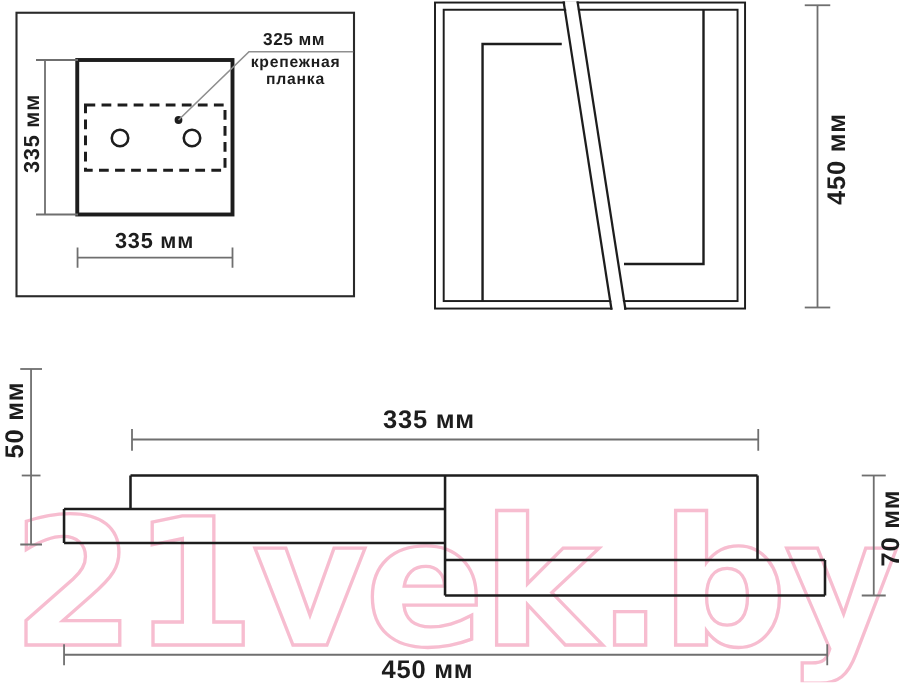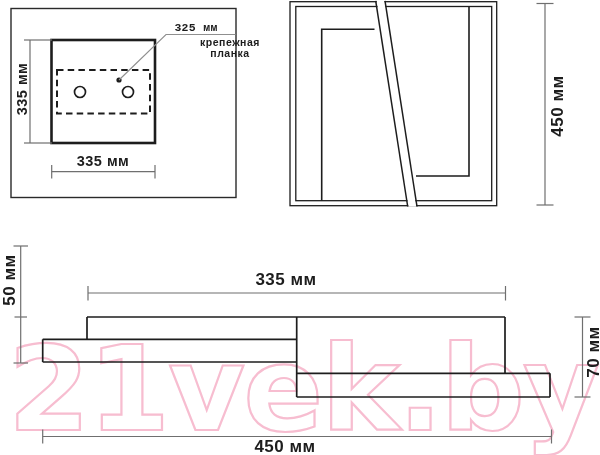--- a/index.html
+++ b/index.html
@@ -96,23 +96,23 @@
       <line x1="42.7" y1="436.5" x2="551.5" y2="436.5"></line>
       <line x1="42.7" y1="429.5" x2="42.7" y2="443.5"></line>
       <line x1="551.5" y1="429.5" x2="551.5" y2="443.5"></line>
     </g>
   </svg>
 
   <div class="label rot dim-md" style="left:22px;top:89px;">335 мм</div>
 
   <div class="label dim-md" style="left:103px;top:161px;">335 мм</div>
 
-  <div class="label dim-sm" style="left:196px;top:27px;letter-spacing:.3px;font-family:Liberation Mono, monospace;">325 мм</div>
+  <div class="label dim-sm" style="left:196px;top:27px;letter-spacing:.3px;">325 мм</div>
 
-  <div class="label caption" style="left:197px;top:48px;margin-left:33px;">
+  <div class="label caption" style="left:197px;top:48px;">
     <div>крепежная</div>
     <div>планка</div>
   </div>
 
   <div class="label rot dim-lg" style="left:558px;top:106px;">450 мм</div>
 
   <div class="label dim-lg" style="left:286px;top:280px;">335 мм</div>
 
   <div class="label rot dim-lg" style="left:10px;top:280px;">50 мм</div>
 

